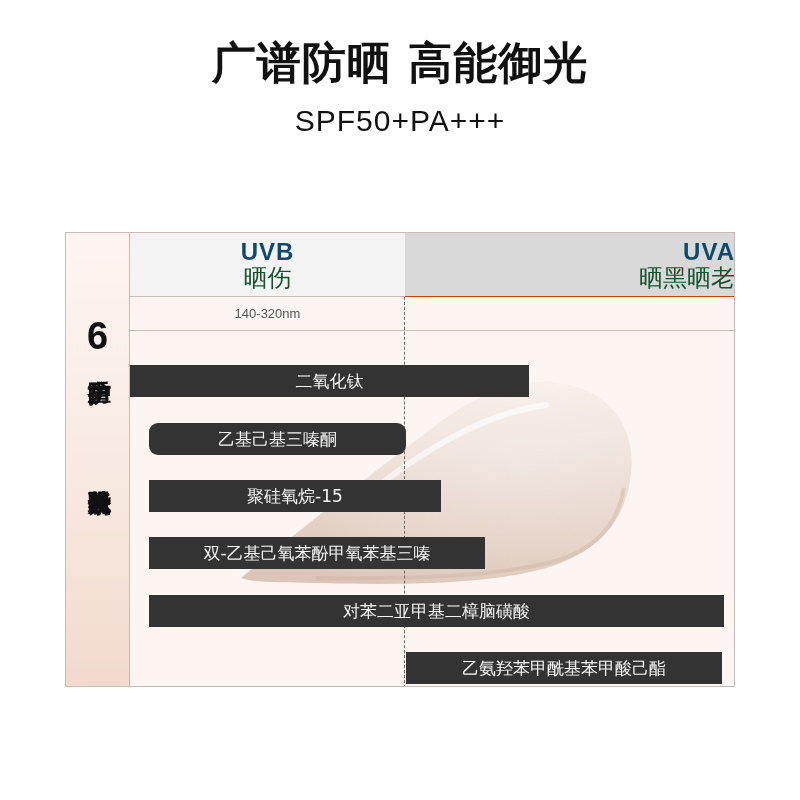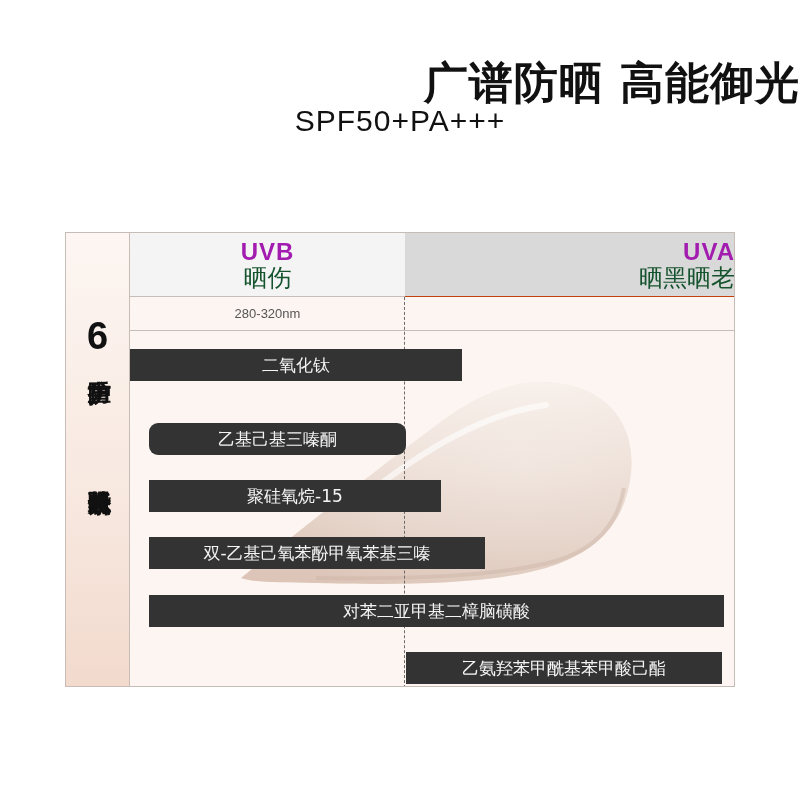--- a/index.html
+++ b/index.html
@@ -1,22 +1,22 @@
 <!DOCTYPE html>
 <html><head>
 <meta charset="utf-8">
 <style>
   html, body { margin: 0; padding: 0; }
   body {
     width: 800px; height: 800px; background: #ffffff; position: relative; overflow: hidden;
     font-family: "DejaVu Sans", "Liberation Sans", sans-serif; color: #111;
   }
   .title {
-    position: absolute; left: 0; top: 34px; width: 800px; text-align: right;
-    font-size: 44px; font-weight: bold; letter-spacing: 1px; color: #111; margin-top: 20px;
+    position: absolute; left: 0; top: 34px; width: 800px; text-align: center;
+    font-size: 44px; font-weight: bold; letter-spacing: 1px; color: #111;
   }
   .subtitle {
     position: absolute; left: 0; top: 104px; width: 800px; text-align: center;
     font-size: 30px; font-weight: normal; letter-spacing: 1px; color: #111;
     font-family: "Liberation Sans", "DejaVu Sans", sans-serif;
   }
   .table {
     position: absolute; left: 65px; top: 232px; width: 670px; height: 455px;
     border: 1px solid #c7bcb6; box-sizing: border-box; background: #fdf5f1; overflow: hidden;
   }
@@ -38,21 +38,21 @@
   .left-text.b { top: 240px; left: 17px; width: 30px; }
   .hdr-uvb {
     position: absolute; left: 64px; top: 0; width: 275px; height: 64px;
     background: #f4f4f4; text-align: center; border-bottom: 1px solid #c7bcb6; box-sizing: border-box;
   }
   .hdr-uva {
     position: absolute; left: 339px; top: 0; width: 330px; height: 64px;
     background: #d9d9d9; text-align: right; border-bottom: 1px solid #c2410c; box-sizing: border-box;
   }
   .hdr-en { display: block; font-size: 24px; font-weight: bold; margin-top: 6px; line-height: 26px;
-    font-family: "Liberation Sans", sans-serif; letter-spacing: 1px; color: #a21caf; }
+    font-family: "Liberation Sans", sans-serif; letter-spacing: 1px; color: #0c4a6e; }
   .hdr-cn { display: block; font-size: 24px; line-height: 26px; color: #14532d; }
   .nm-row {
     position: absolute; left: 64px; top: 64px; width: 605px; height: 34px;
     border-bottom: 1px solid #c7bcb6; box-sizing: border-box; background: #fdf5f1;
   }
   .nm { position: absolute; top: 9px; font-size: 13px; color: #555; font-family: "Liberation Sans", sans-serif; text-align: center; }
   .nm.uvb { left: 0; width: 275px; }
   .nm.uva { left: 275px; width: 330px; }
   .divider {
     position: absolute; left: 338px; top: 64px; width: 0; height: 391px;
@@ -103,25 +103,25 @@
   <div class="hdr-uvb">
     <span class="hdr-en">UVB</span>
     <span class="hdr-cn">晒伤</span>
   </div>
   <div class="hdr-uva">
     <span class="hdr-en">UVA</span>
     <span class="hdr-cn">晒黑晒老</span>
   </div>
 
   <div class="nm-row">
-    <div class="nm uvb">280-320nm</div>
+    <div class="nm uvb">140-320nm</div>
   </div>
 
   <div class="divider"></div>
 
-  <div class="bar" style="left:64px; top:116px; width:332px;">二氧化钛</div>
+  <div class="bar" style="left:64px; top:132px; width:399px;">二氧化钛</div>
   <div class="bar" style="left:83px; top:190px; width:257px;border-radius:9px;">乙基己基三嗪酮</div>
   <div class="bar" style="left:83px; top:247px; width:292px;">聚硅氧烷-15</div>
   <div class="bar" style="left:83px; top:362px; width:575px;">对苯二亚甲基二樟脑磺酸</div>
   <div class="bar" style="left:83px; top:304px; width:336px;">双-乙基己氧苯酚甲氧苯基三嗪</div>
   <div class="bar" style="left:340px; top:419px; width:316px;">乙氨羟苯甲酰基苯甲酸己酯</div>
 
 </div>
 
 </body></html>

